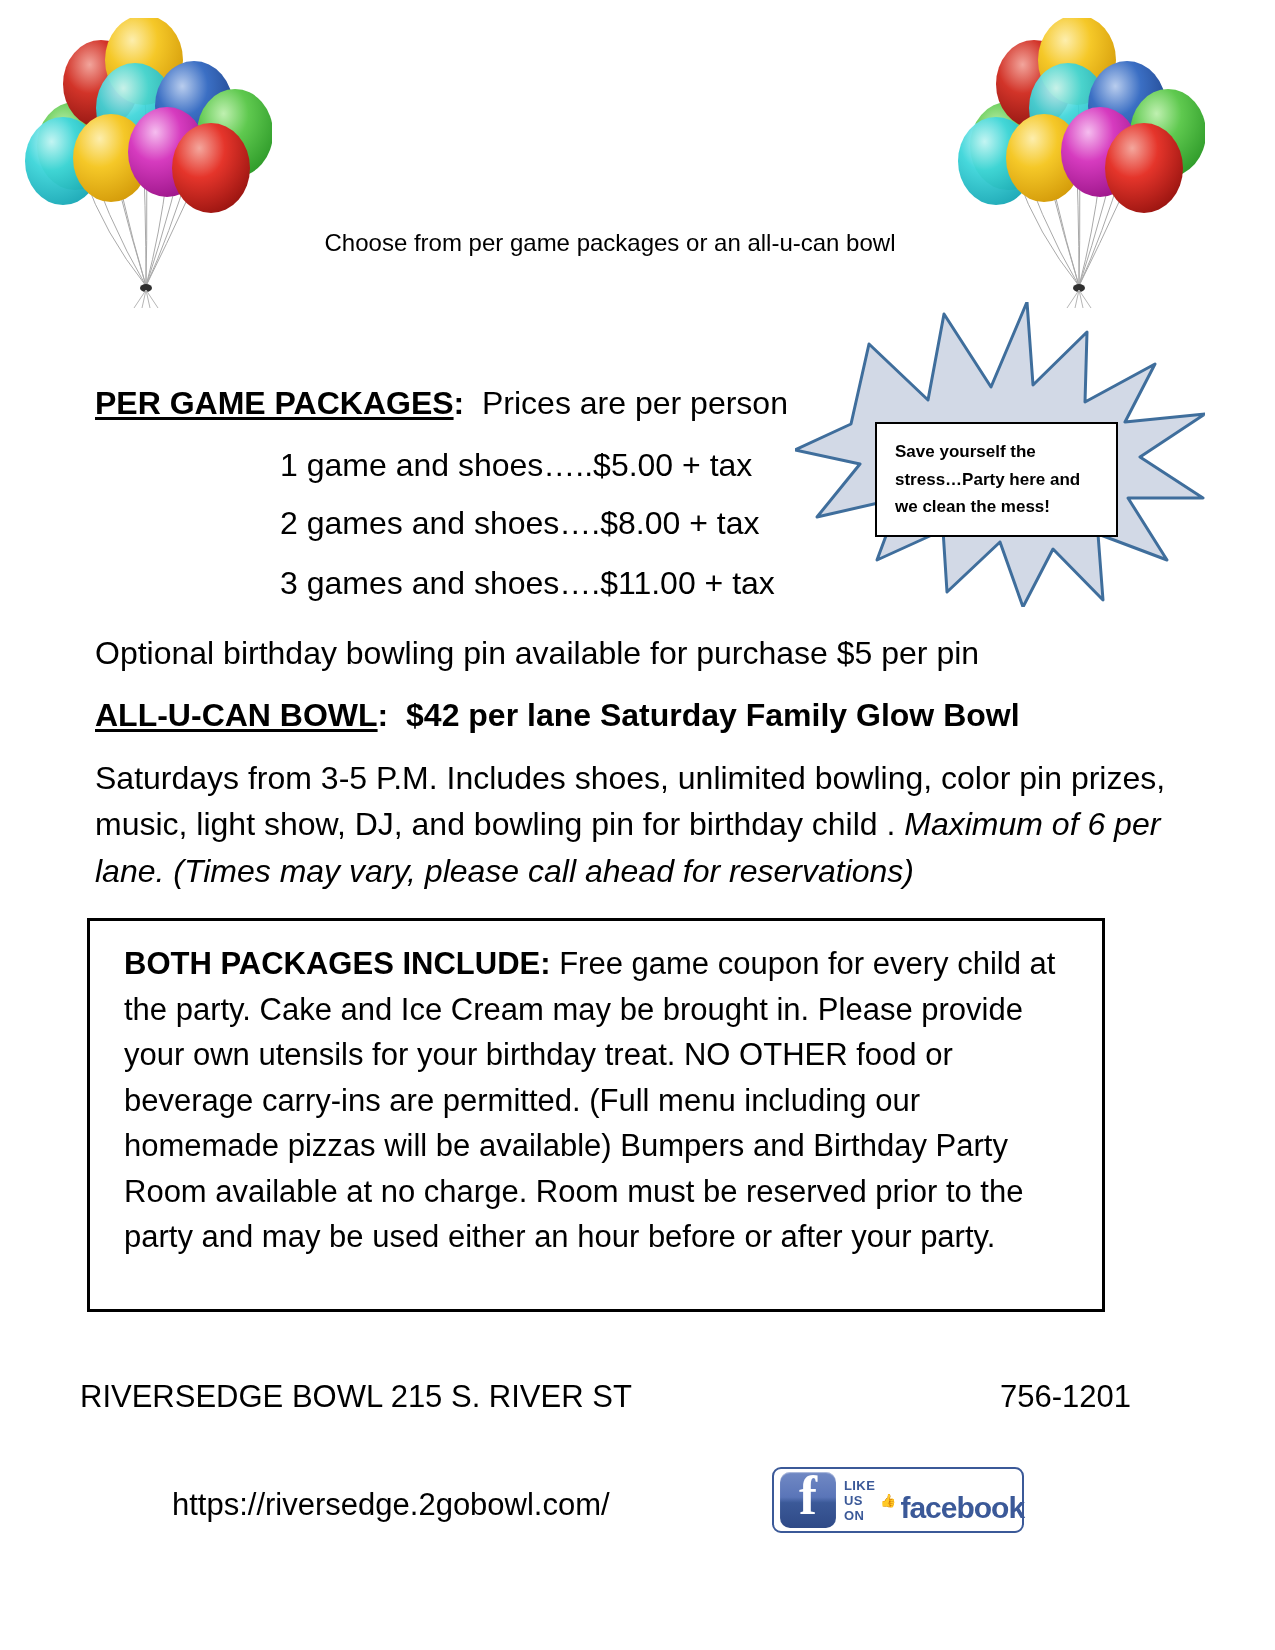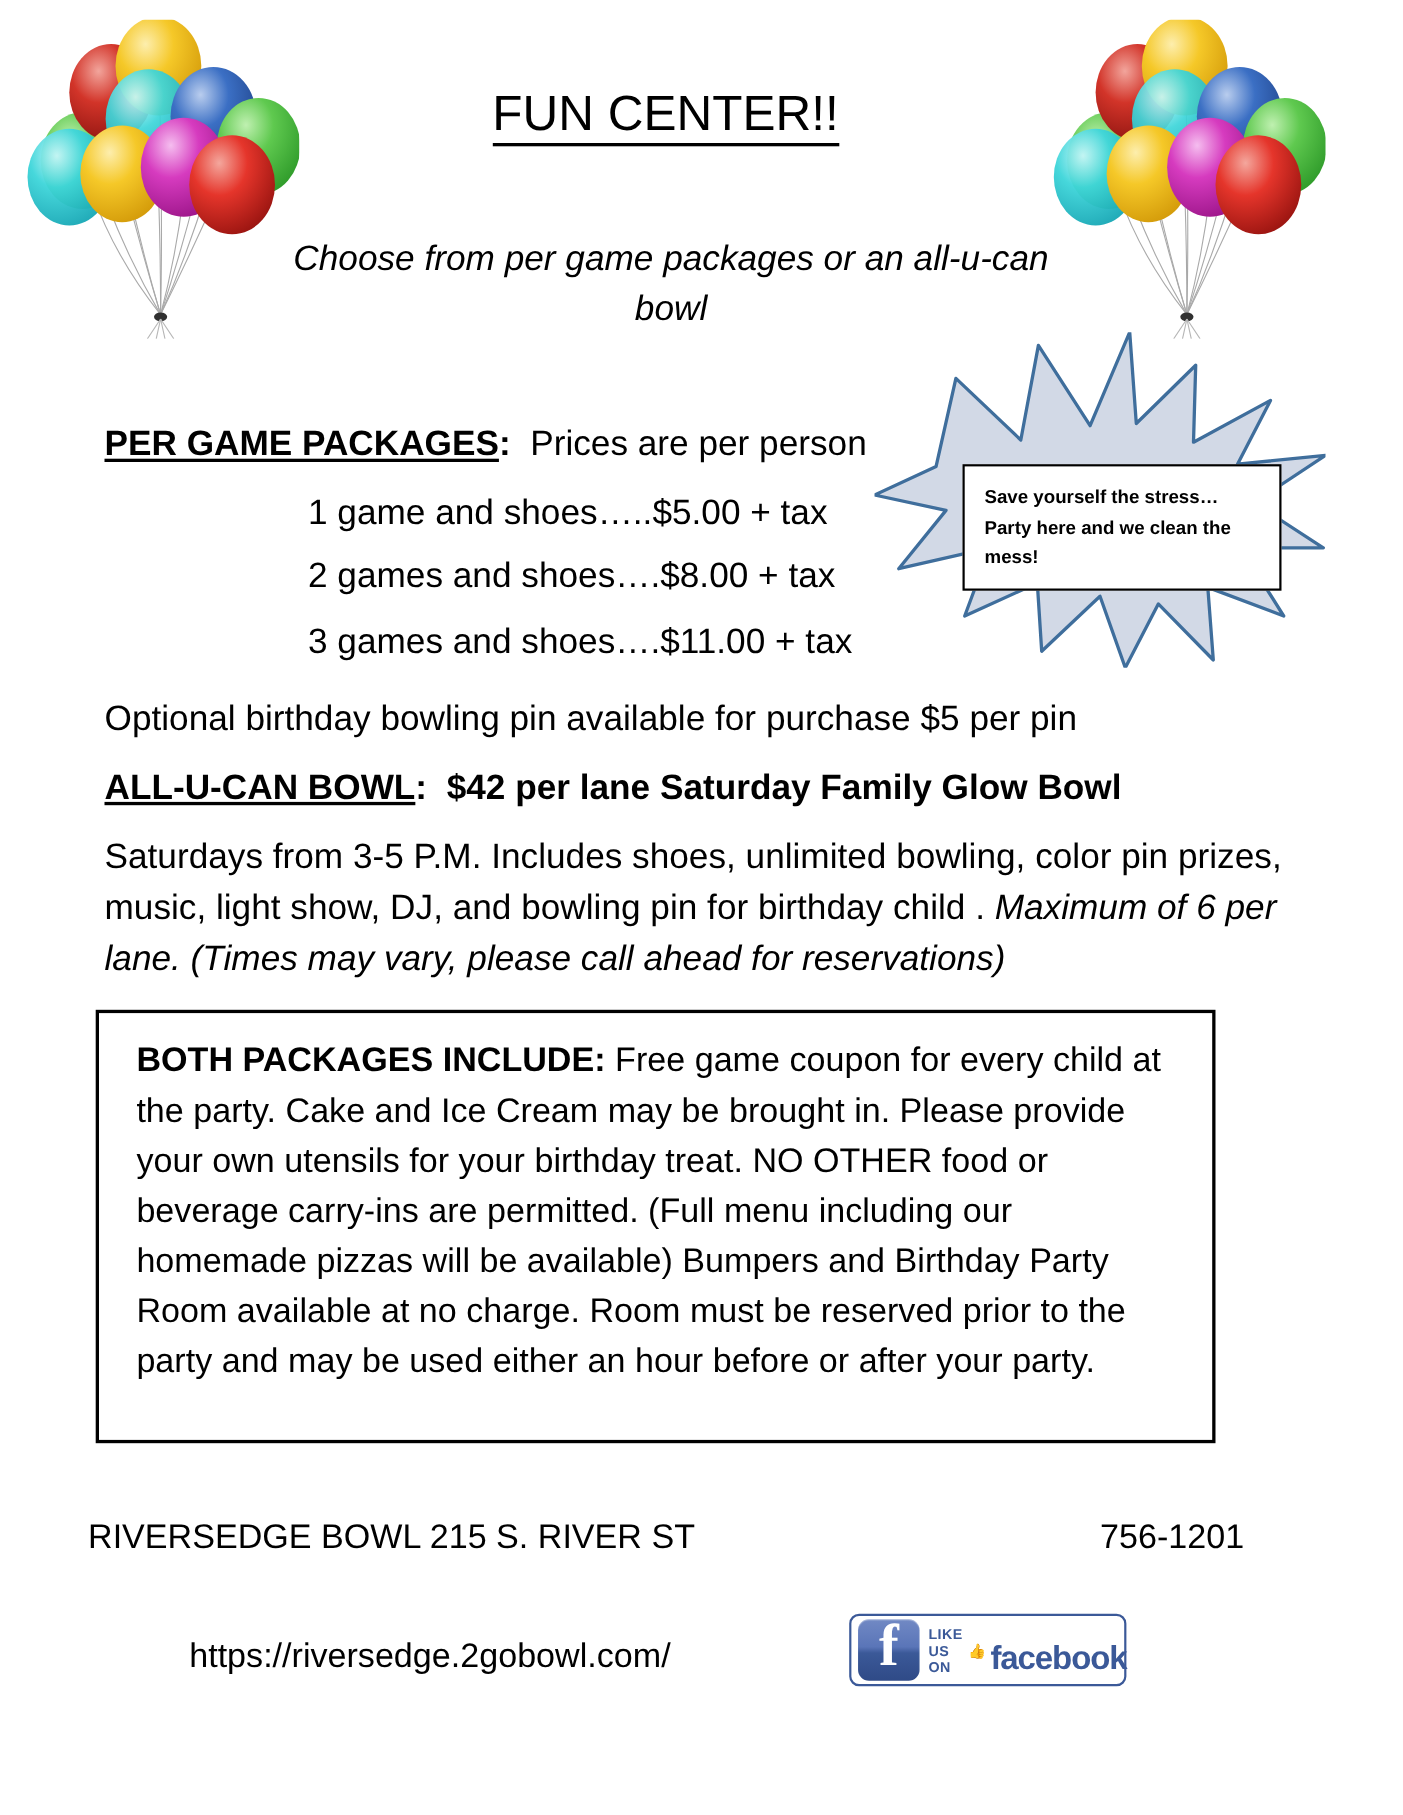--- a/index.html
+++ b/index.html
@@ -44,26 +44,25 @@
     line-height: 1.18;
     margin-top: 14px;
   }
   .title-line2 span {
     border-bottom: 3px solid #000;
     padding-bottom: 2px;
   }
   .subtitle {
     position: absolute;
     left: 250px;
-    top: 211px;
+    top: 226px;
     width: 720px;
     text-align: center;
-    font-size: 32px;
+    font-size: 24px;
     line-height: 1.45;
-    font-style: italic;
   }
 
   
   .body-text {
     position: absolute;
     left: 95px;
     width: 1090px;
     font-size: 32px;
     line-height: 1.35;
   }
@@ -84,21 +83,21 @@
     position: absolute;
     left: 795px;
     top: 302px;
     width: 410px;
     height: 305px;
   }
   .burst-label {
     position: absolute;
     left: 80px;
     top: 120px;
-    width: 290px;
+    width: 243px;
     border: 2px solid #000;
     background: #ffffff;
     padding: 14px 16px 14px 18px;
     font-size: 17px;
     font-weight: bold;
     line-height: 1.62;
   }
 
   
   .include-box {
@@ -303,23 +302,20 @@
     <g stroke="#b5b5b5" stroke-width="1" fill="none">
       <path d="M124,272 L112,290"></path>
         <path d="M124,272 L120,290"></path>
       <path d="M124,272 L128,290"></path>
         <path d="M124,272 L136,290"></path>
     </g>
   </svg>
 </div>
 
 <div class="title-block">
-  <div class="title-line2">
-    <span>FUN CENTER!!</span>
-  </div>
 </div>
 
 <div class="subtitle">Choose from per game packages or an all-u-can bowl</div>
 
 <div class="body-text" id="row-header">
   <span class="b u">PER GAME PACKAGES</span><span class="b">:</span><span>&nbsp; Prices are per person</span>
 </div>
 
 <div class="body-text" id="row-price-1">1 game and shoes…..$5.00 + tax</div>
 <div class="body-text" id="row-price-2">2 games and shoes….$8.00 + tax</div>

